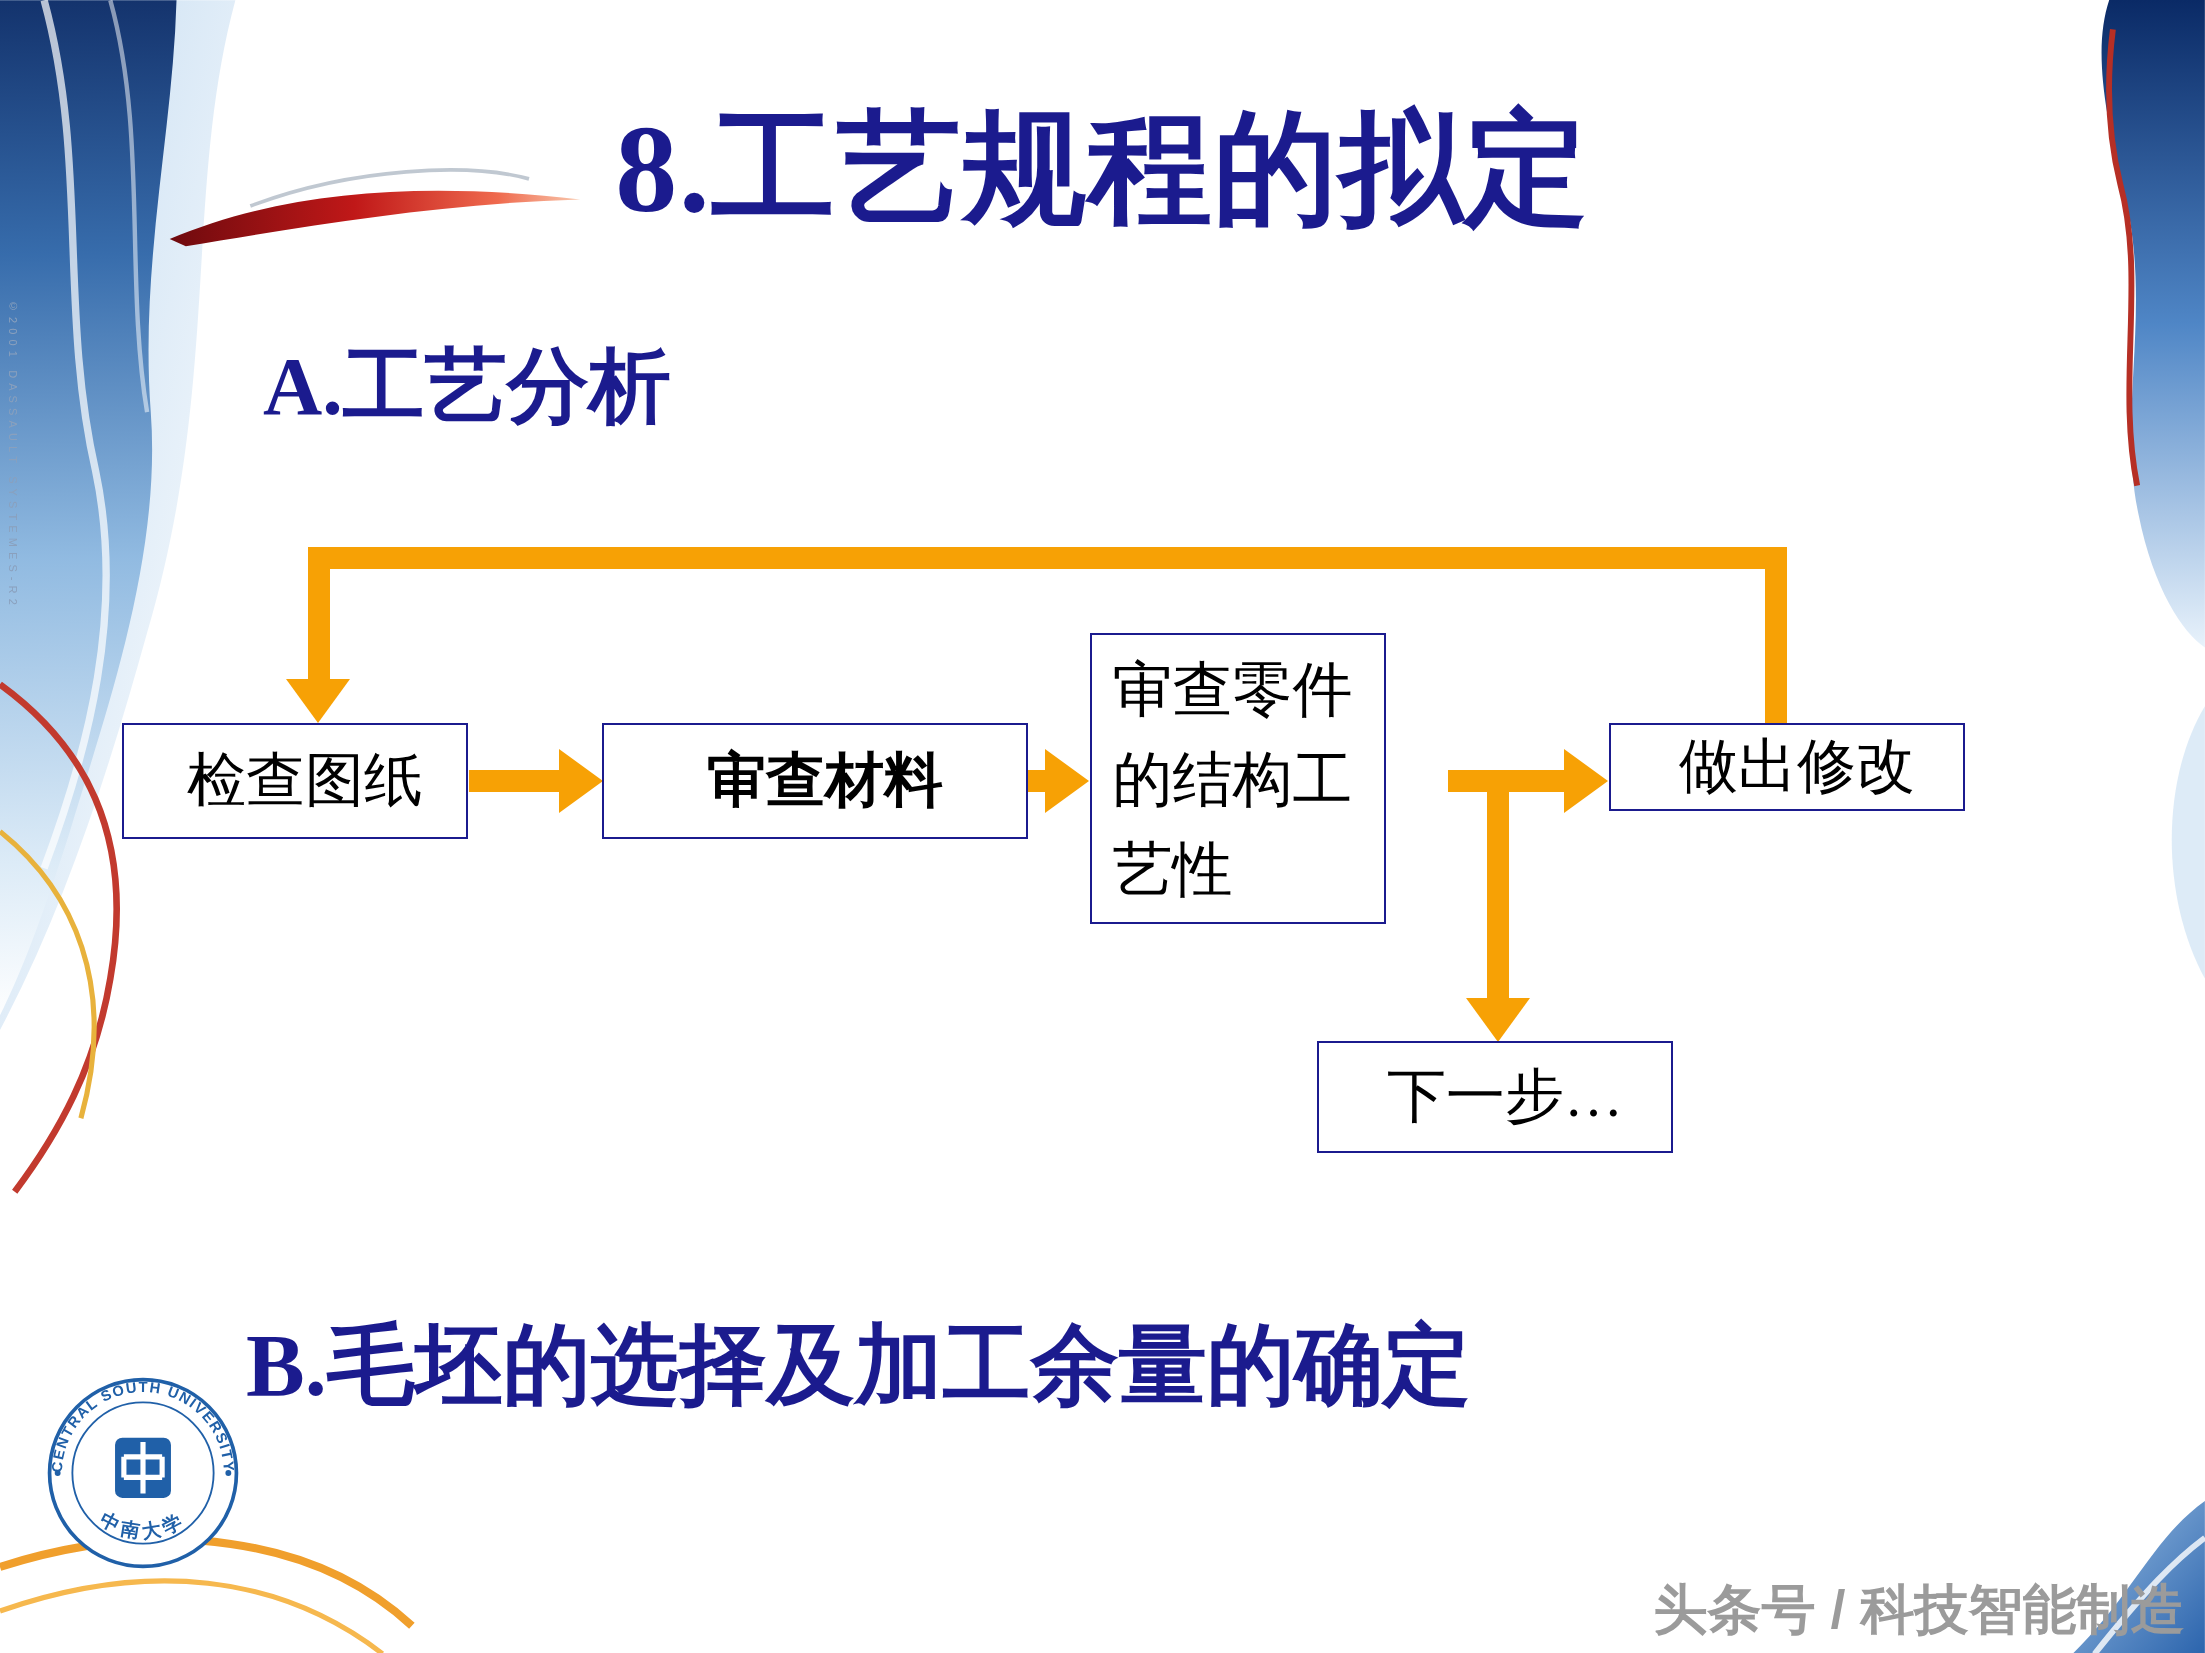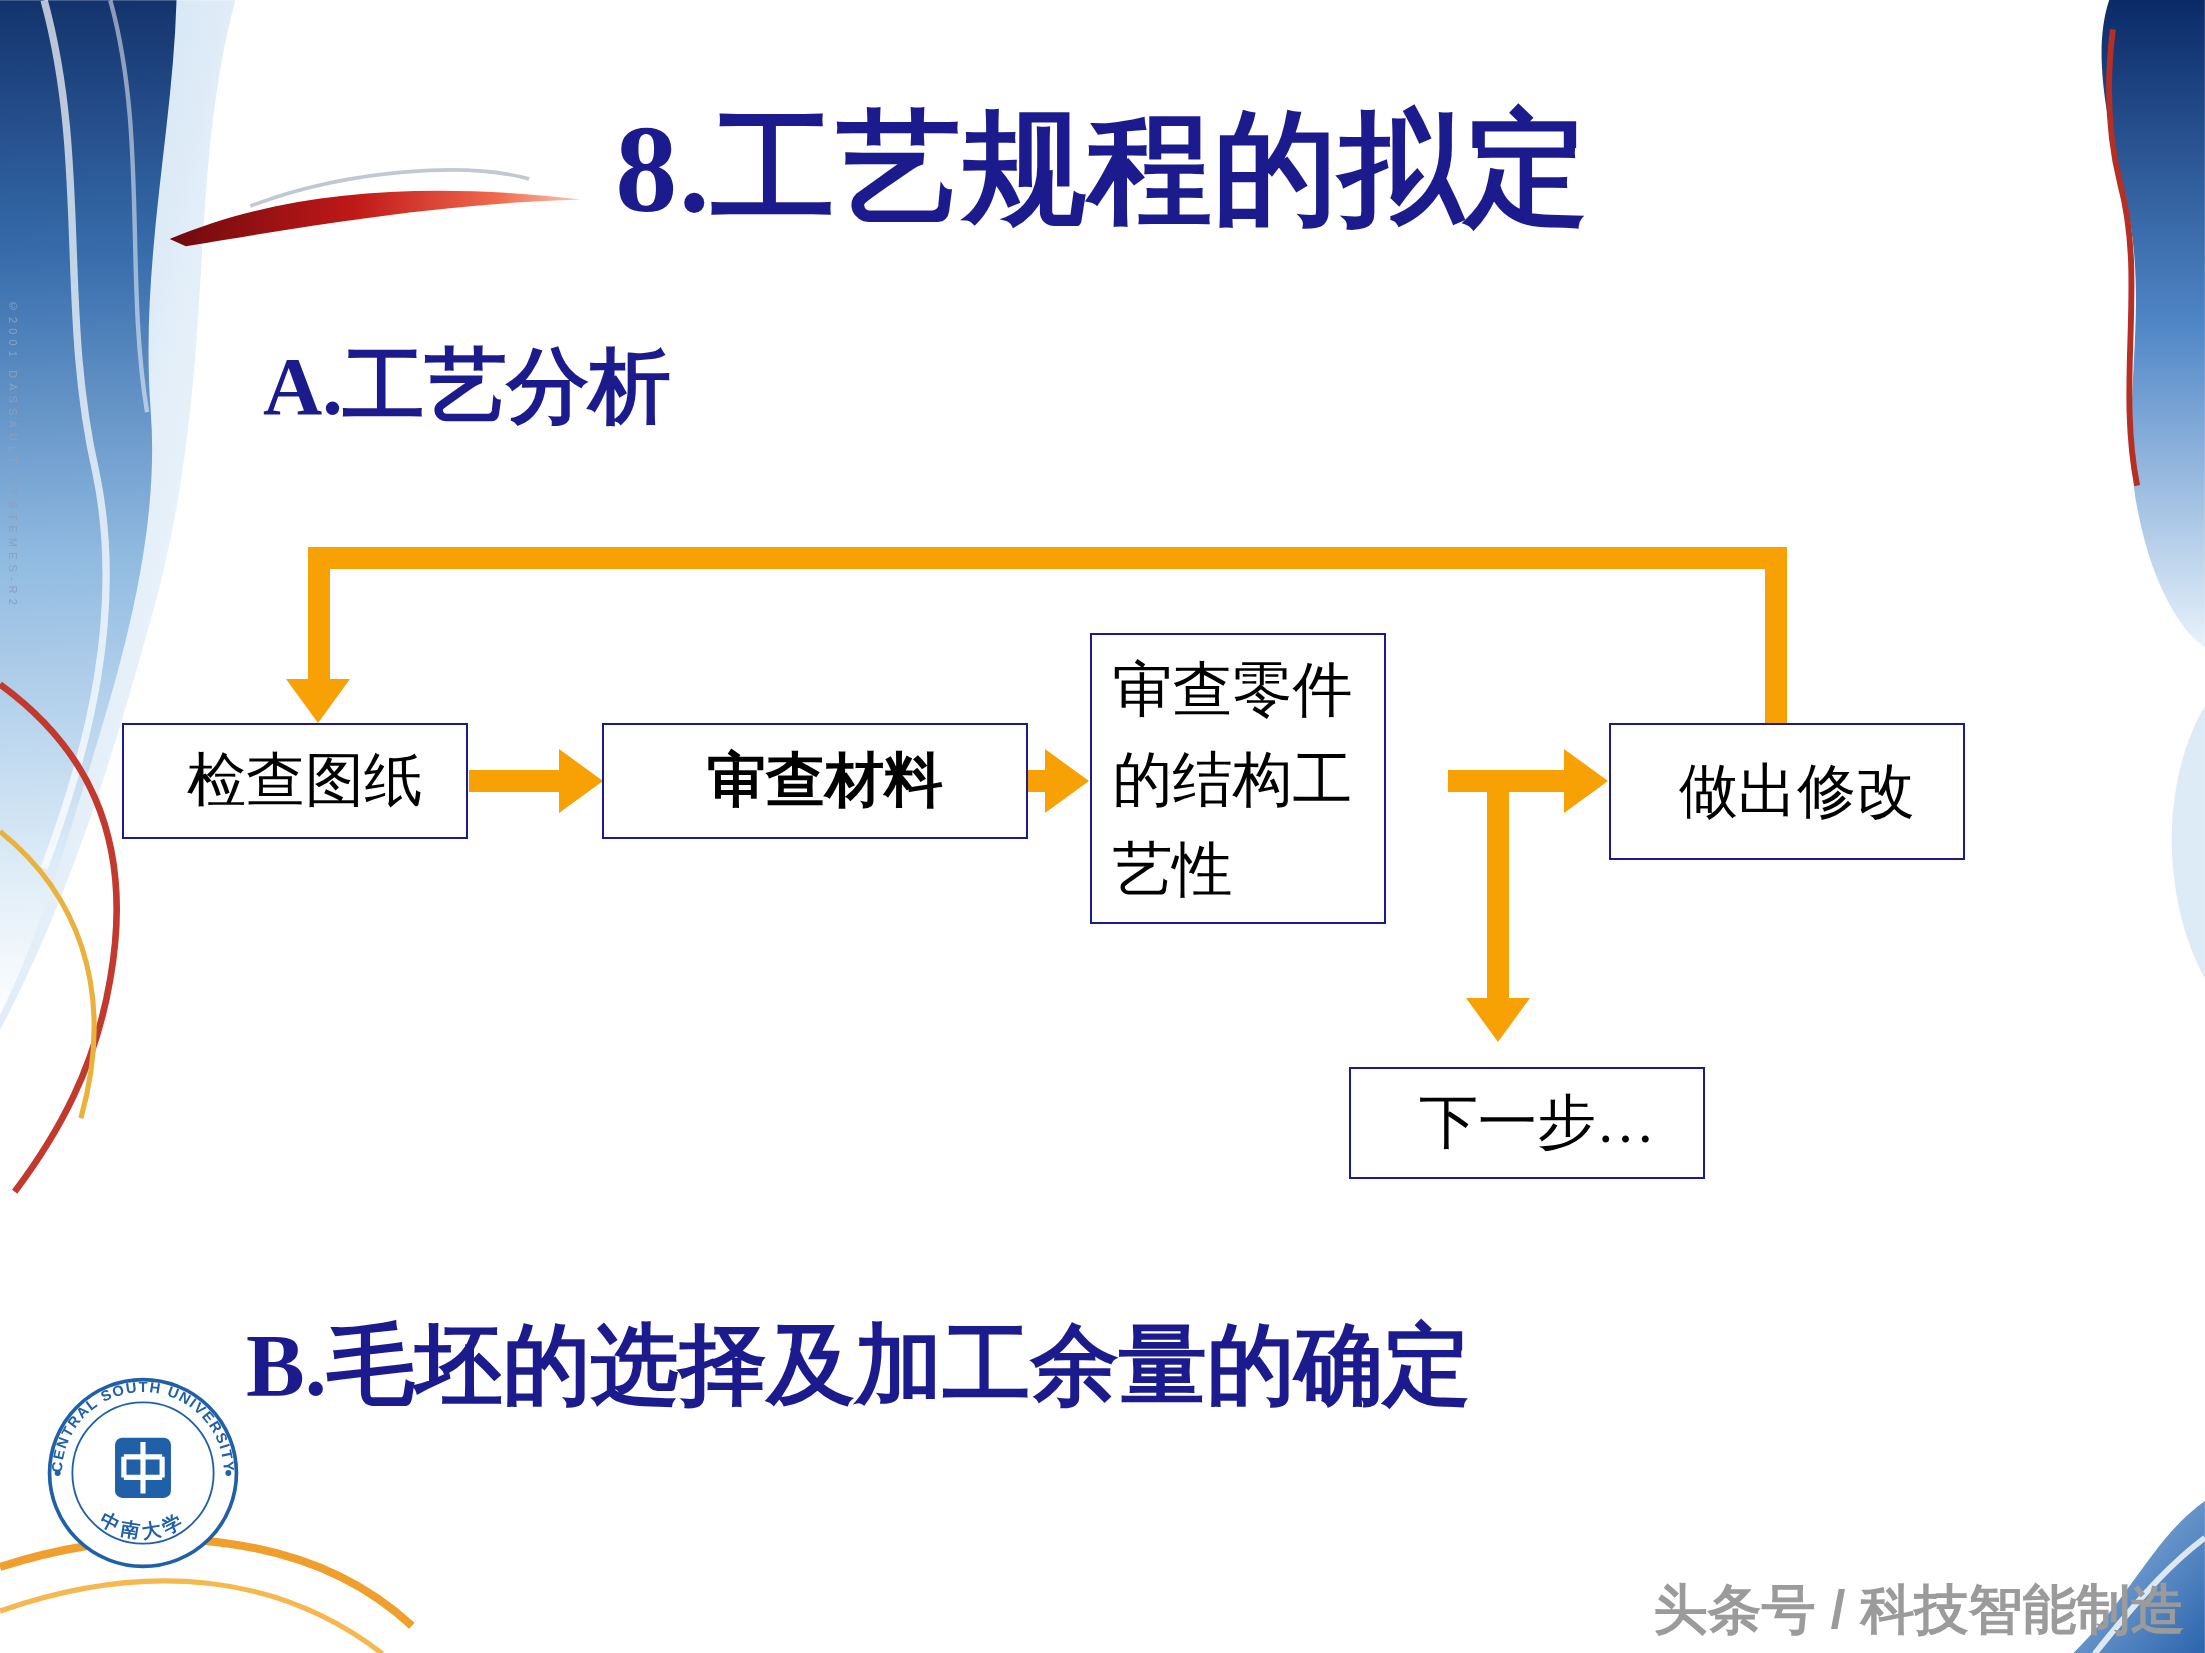--- a/index.html
+++ b/index.html
@@ -37,22 +37,22 @@
     text-align:center;line-height:1.25;padding-left:20px;
   }
   #box-check{left:122px;top:723px;width:346px;height:116px;}
   #box-materials{left:602px;top:723px;width:426px;height:116px;font-weight:bold;}
   #box-structure{
     left:1090px;top:633px;width:296px;height:291px;
     font-size:60px;line-height:1.5;text-align:left;
     align-items:flex-start;justify-content:flex-start;
     padding:10.3px 13.2px 0 20.6px;display:block;
   }
-  #box-changes{left:1609px;top:723px;width:356px;height:137px;}
-  #box-next{left:1317px;top:1067px;width:356px;height:112px;margin-left:32px;}
+  #box-changes{left:1609px;top:723px;width:356px;height:88px;}
+  #box-next{left:1317px;top:1041px;width:356px;height:112px;}
 
   .shaft{position:absolute;background:var(--arrow);z-index:2;}
   .head-right{position:absolute;width:0;height:0;z-index:2;
     border-top:32px solid transparent;border-bottom:32px solid transparent;
     border-left:44px solid var(--arrow);}
   .head-down{position:absolute;width:0;height:0;z-index:2;
     border-left:32px solid transparent;border-right:32px solid transparent;
     border-top:44px solid var(--arrow);}
 
   #arrow1-shaft{left:469px;top:770px;width:93px;height:22px;}

